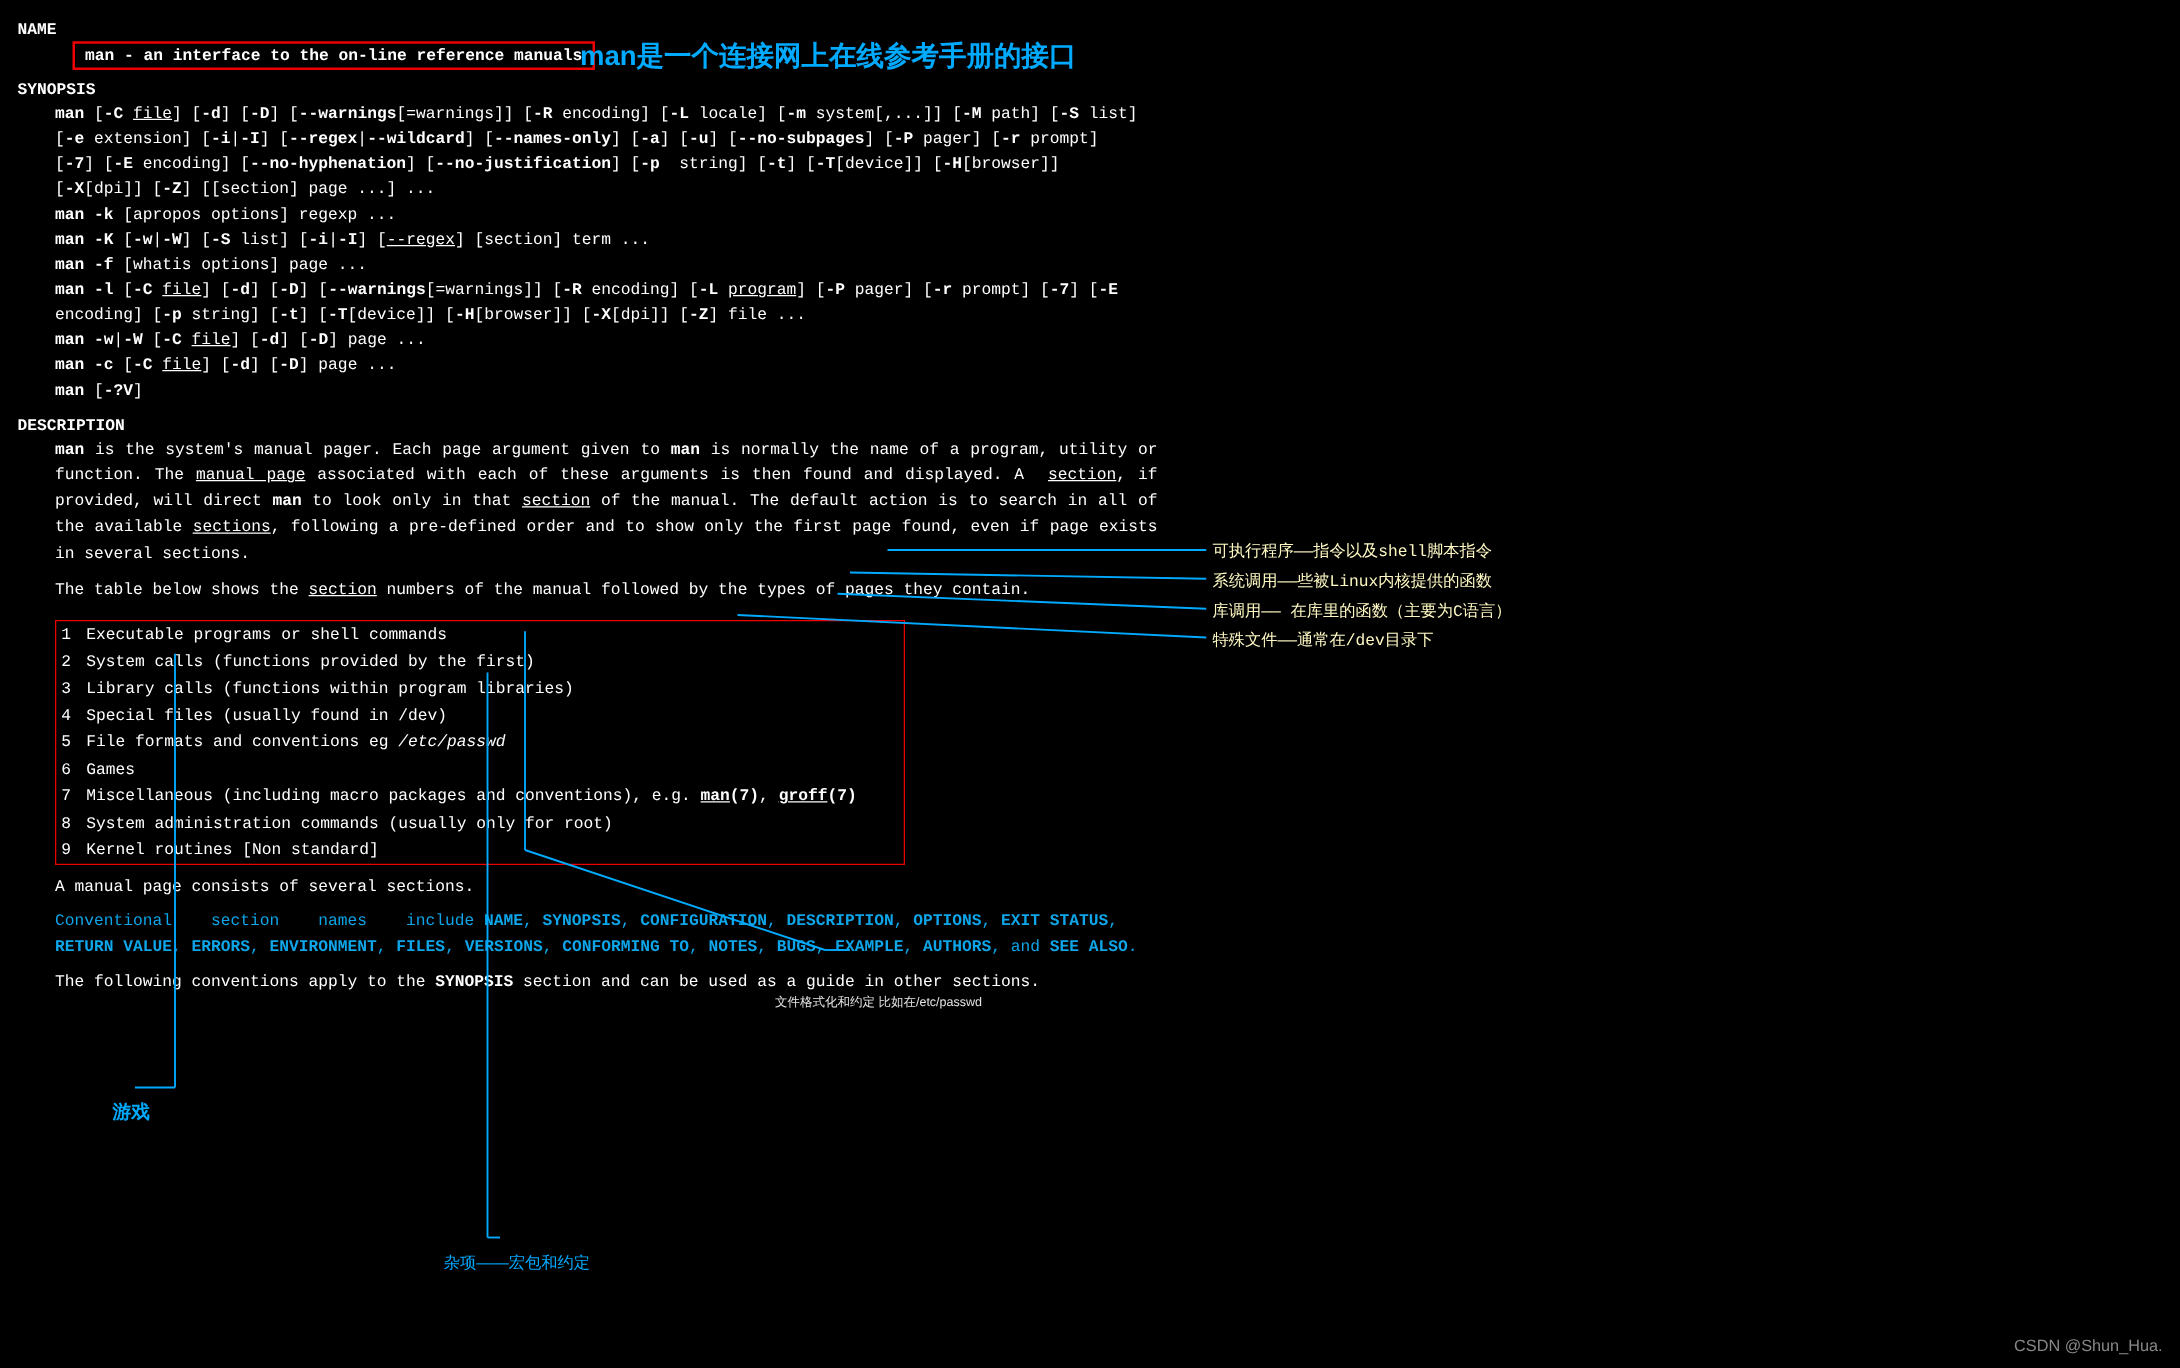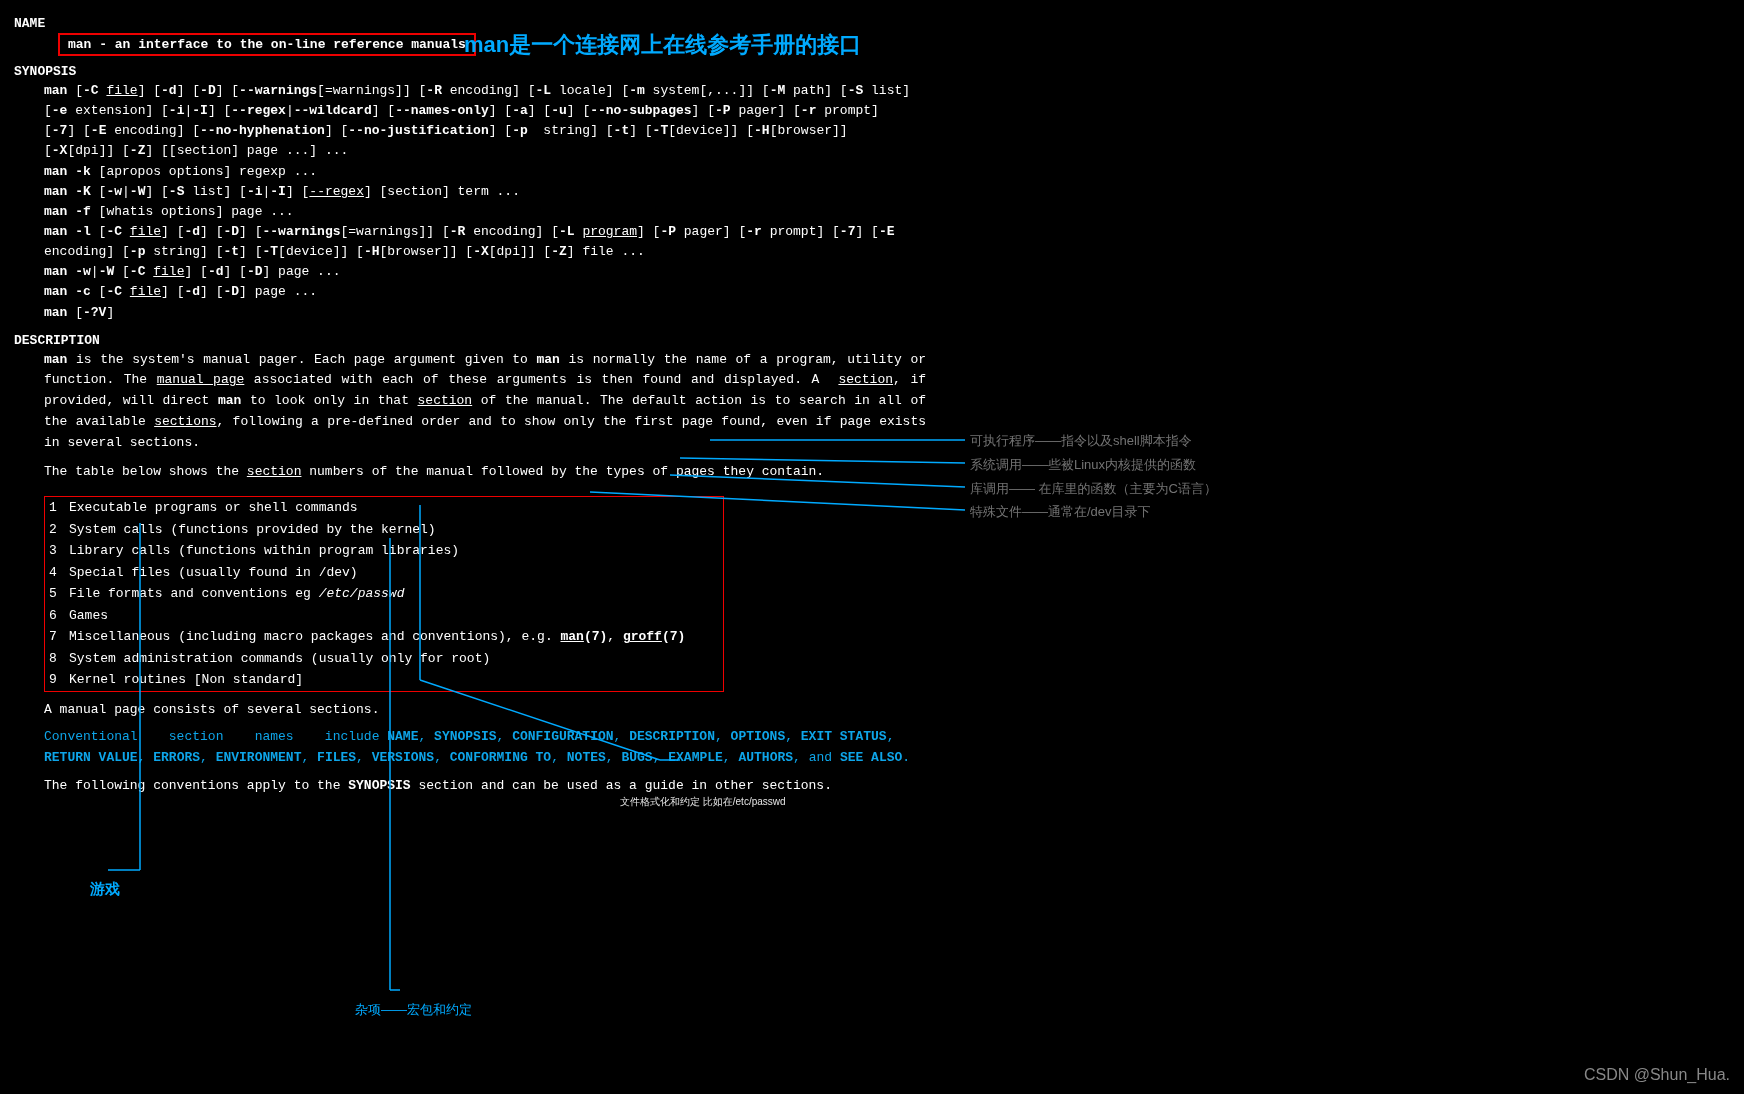--- a/index.html
+++ b/index.html
@@ -93,41 +93,41 @@
       font-size: 22px;
       font-weight: bold;
       position: absolute;
       top: 30px;
       left: 464px;
       font-family: Arial, sans-serif;
     }
     
     .annotation {
       position: absolute;
-      color: #737373;
-      font-family: Liberation Sans, sans-serif;
+      color: #fef9c3;
+      font-family: Liberation Mono, monospace;
       font-size: 13px;
       white-space: nowrap;
     }
     
     .arrows-svg {
       position: absolute;
       top: 0;
       left: 0;
       width: 1744px;
       height: 1094px;
       pointer-events: none;
     }
     .csdn-credit {
       position: absolute;
       bottom: 10px;
       right: 14px;
       color: #888;
       font-family: Arial, sans-serif;
-      font-size: 16px;
+      font-size: 13px;
     }
     .name-line {
       display: flex;
       align-items: center;
       gap: 20px;
       margin-bottom: 4px;
       padding-left: 44px;
     }
     b { font-weight: bold; }
     u { text-decoration: underline; }
@@ -168,21 +168,21 @@
   </div>
 
   
   <div class="table-section">
     <div class="table-row">
         <span class="num">1</span>
         <span class="desc">Executable programs or shell commands</span>
       </div>
     <div class="table-row">
         <span class="num">2</span>
-        <span class="desc">System calls (functions provided by the kernel)</span>
+        <span class="desc">System calls (functions provided by the first)</span>
       </div>
     <div class="table-row">
         <span class="num">3</span>
         <span class="desc">Library calls (functions within program libraries)</span>
       </div>
     <div class="table-row">
         <span class="num">4</span>
         <span class="desc">Special files (usually found in /dev)</span>
       </div>
     <div class="table-row">

